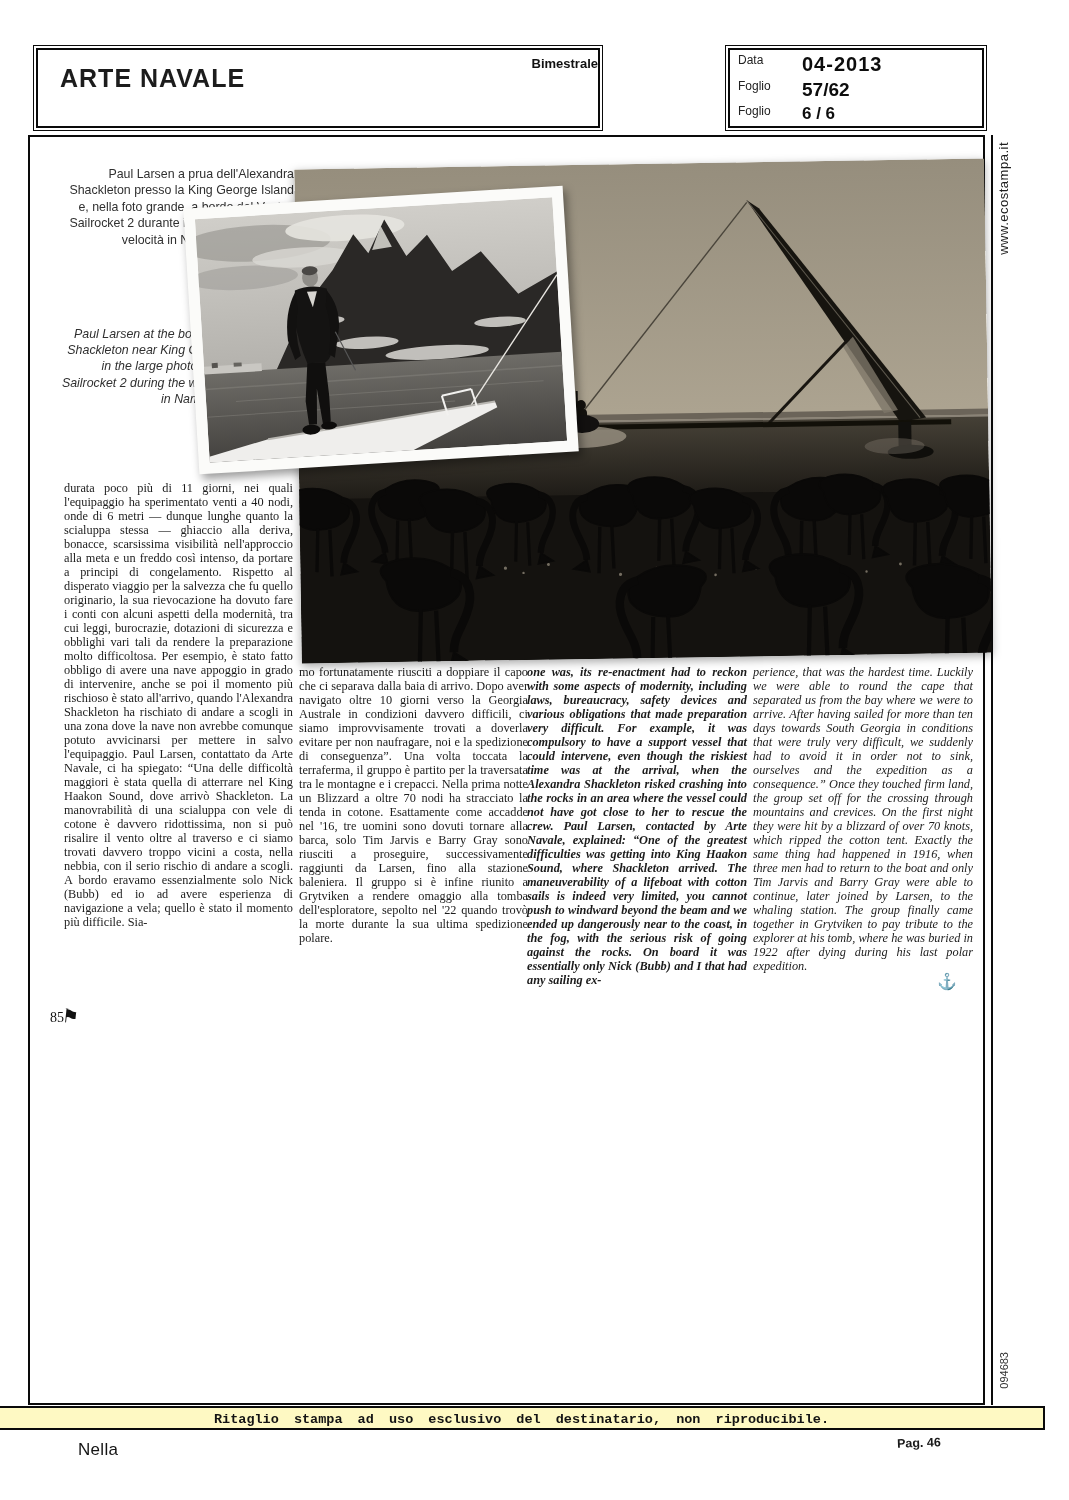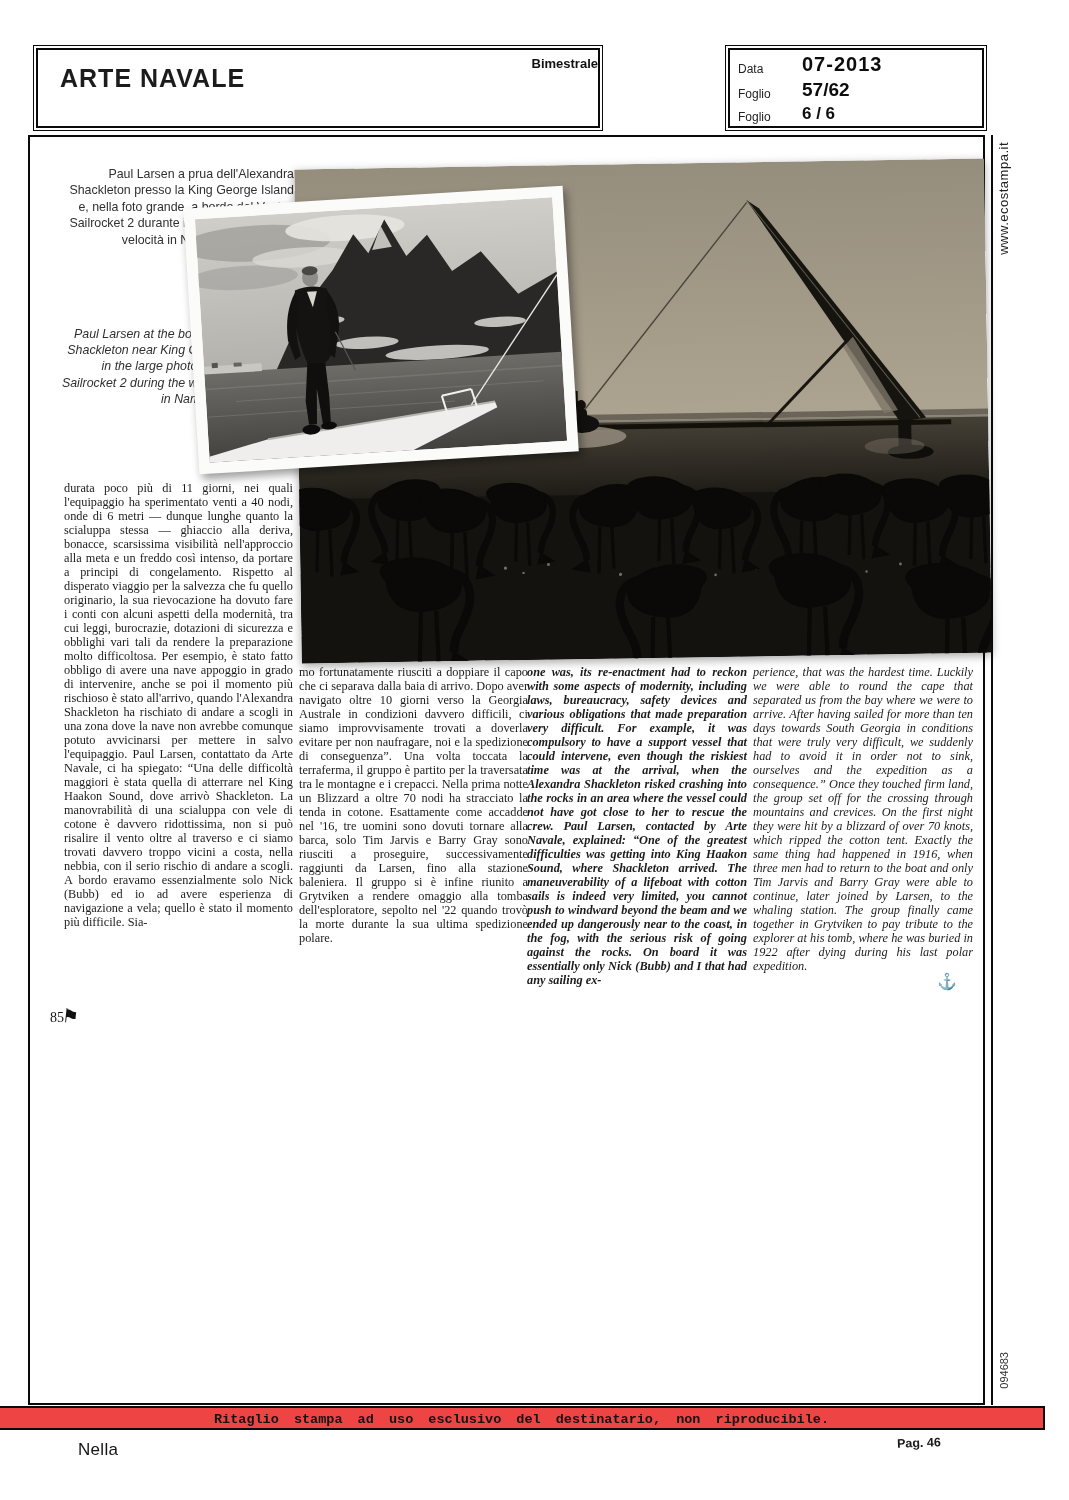--- a/index.html
+++ b/index.html
@@ -5,21 +5,21 @@
   html,body{margin:0;padding:0;background:#ffffff;}
   body{width:1069px;height:1500px;position:relative;font-family:"Liberation Sans",sans-serif;overflow:hidden;}
   .page{position:absolute;inset:0;background:#fff;}
 
   
   .hbox{position:absolute;border:2px solid #0a0a0a;outline:1px solid #0a0a0a;outline-offset:2px;background:#fff;box-sizing:border-box;}
   .hbox-left{left:36px;top:48px;width:564px;height:80px;}
   .pub-title{position:absolute;left:22px;top:14px;font-size:25px;font-weight:600;letter-spacing:1px;color:#1c1c1c;}
   .freq{position:absolute;right:0;top:6px;font-size:13px;font-weight:700;color:#111;}
   .hbox-right{left:728px;top:48px;width:256px;height:80px;}
-  .meta-row{display:flex;align-items:flex-end;margin:3px 0 0 8px;}
+  .meta-row{display:flex;align-items:flex-start;margin:3px 0 0 8px;}
   .meta-label{width:64px;font-size:12px;color:#222;}
   .meta-value{font-weight:700;color:#0d0d0d;}
   .v-data{font-size:20px;letter-spacing:1px;}
   .v-pagina{font-size:19px;}
   .v-foglio{font-size:17px;}
 
   
   .vtext{position:absolute;writing-mode:vertical-rl;transform:rotate(180deg);color:#1e1e1e;white-space:nowrap;}
   .site{left:996px;top:142px;font-size:13px;letter-spacing:.5px;}
   .code{left:998px;top:1352px;font-size:11px;color:#333;}
@@ -44,39 +44,39 @@
   .col2{left:299px;top:665px;}
   .col3{left:527px;top:665px;font-style:italic;width:220px;font-weight:bold;}
   .col4{left:753px;top:665px;font-style:italic;width:220px;}
   .endmark{text-align:right;font-size:16px;padding-right:16px;margin-top:2px;color:#222;font-style:normal;}
 
   
   .folio{position:absolute;left:50px;top:1004px;font-family:"Liberation Serif",serif;font-size:14px;color:#111;z-index:1;}
   .folio .flag{font-size:19px;position:relative;top:1px;left:-2px;display:inline-block;transform:rotate(6deg);}
 
   
-  .strip{position:absolute;left:0;top:1406px;width:1045px;height:24px;border-top:2px solid #0a0a0a;border-bottom:2px solid #0a0a0a;border-right:2px solid #0a0a0a;background:#ef4444;font-family:"Liberation Mono",monospace;font-size:13.5px;font-weight:700;color:#141414;text-align:center;line-height:23px;word-spacing:7px;box-sizing:border-box;}
+  .strip{position:absolute;left:0;top:1406px;width:1045px;height:24px;border-top:2px solid #0a0a0a;border-bottom:2px solid #0a0a0a;border-right:2px solid #0a0a0a;background:#fef9c3;font-family:"Liberation Mono",monospace;font-size:13.5px;font-weight:700;color:#141414;text-align:center;line-height:23px;word-spacing:7px;box-sizing:border-box;}
 
   .client{position:absolute;left:78px;top:1440px;font-size:17px;color:#141414;letter-spacing:.3px;}
   .pageref{position:absolute;left:897px;top:1436px;font-size:12.5px;font-weight:700;color:#1a1a1a;transform:rotate(-2deg);}
 </style>
 </head>
 <body>
 
 <div class="page">
 
   <div class="hbox hbox-left">
     <div class="pub-title">ARTE NAVALE</div>
     <div class="freq">Bimestrale</div>
   </div>
 
   <div class="hbox hbox-right">
     <div class="meta-row">
       <span class="meta-label">Data</span>
-      <span class="meta-value v-data">07-2013</span>
+      <span class="meta-value v-data">04-2013</span>
     </div>
     <div class="meta-row">
       <span class="meta-label">Foglio</span>
       <span class="meta-value v-pagina">57/62</span>
     </div>
     <div class="meta-row">
       <span class="meta-label">Foglio</span>
       <span class="meta-value v-foglio">6 / 6</span>
     </div>
   </div>

